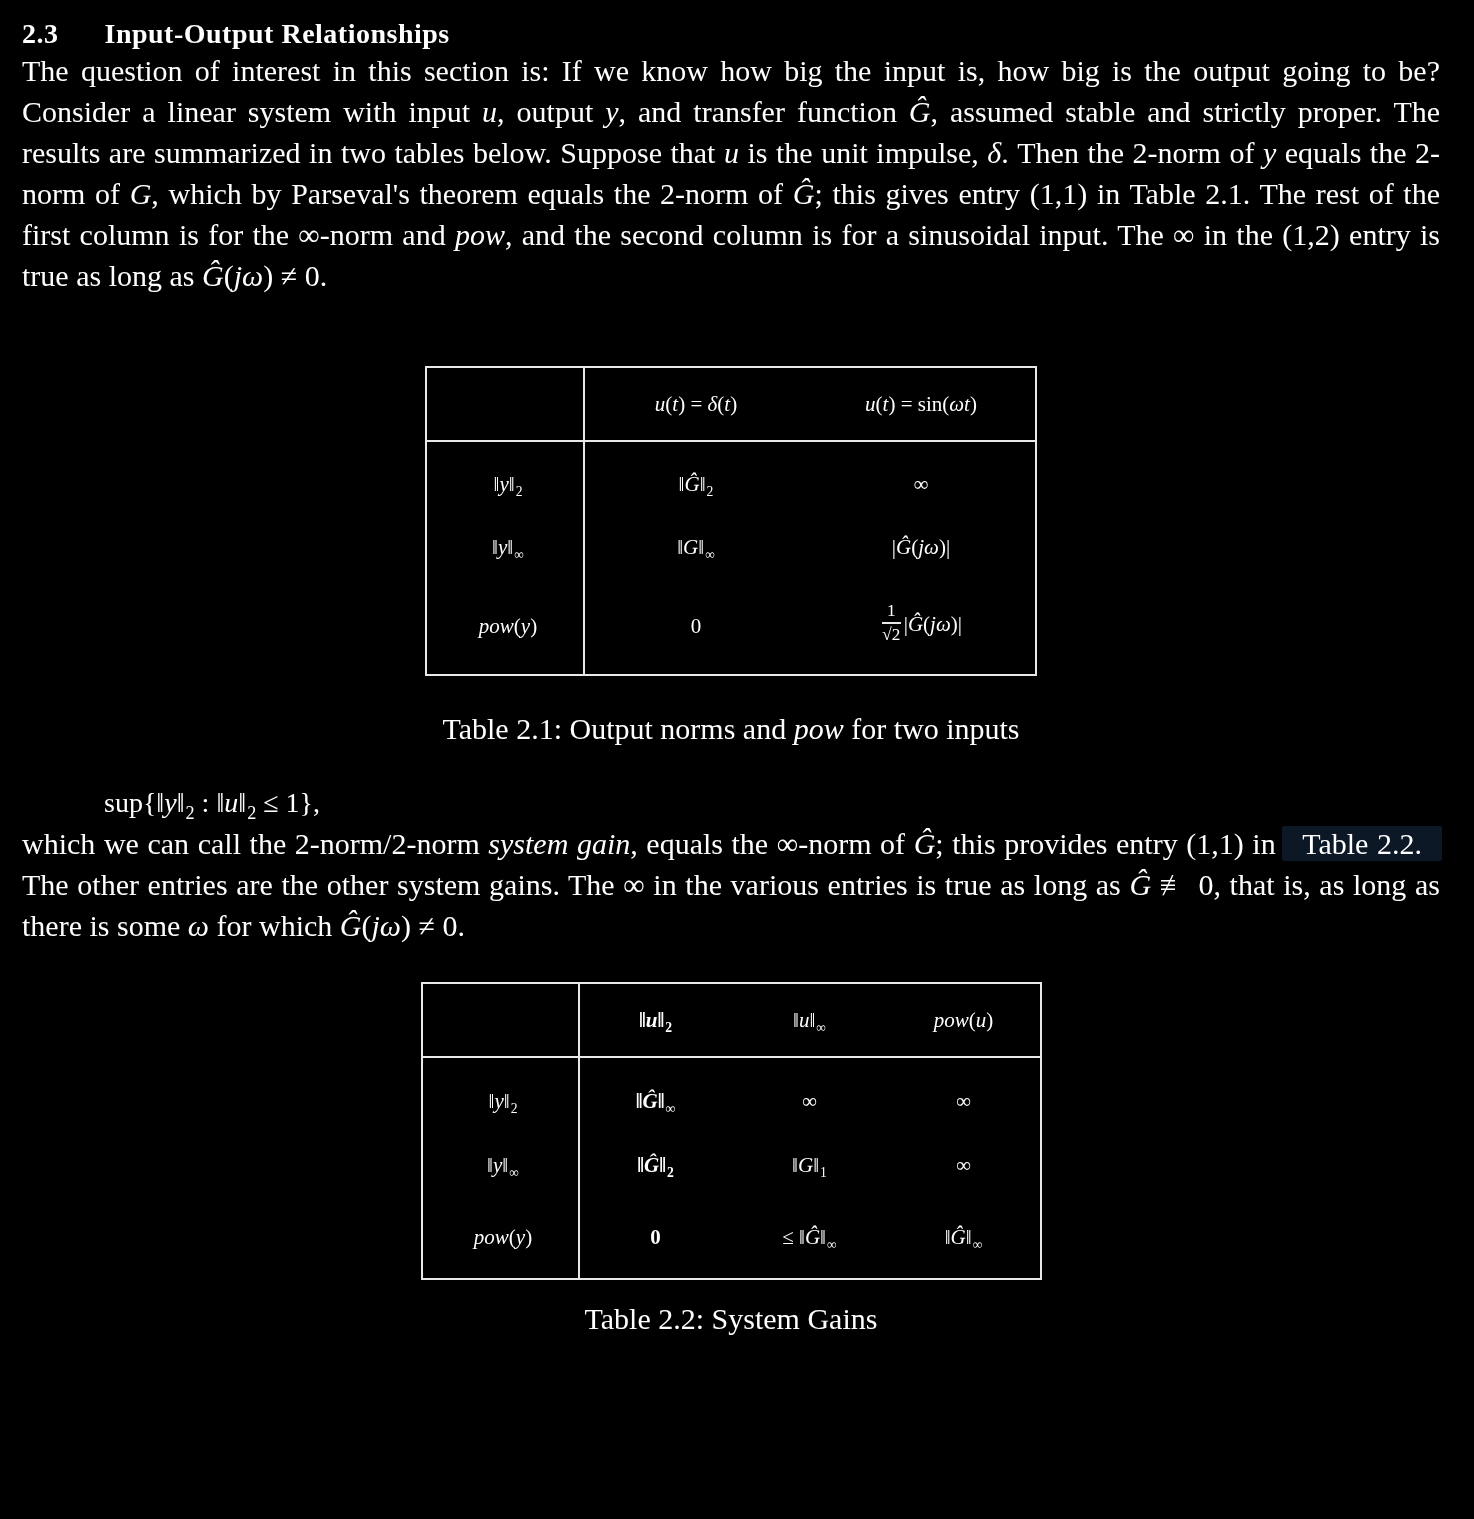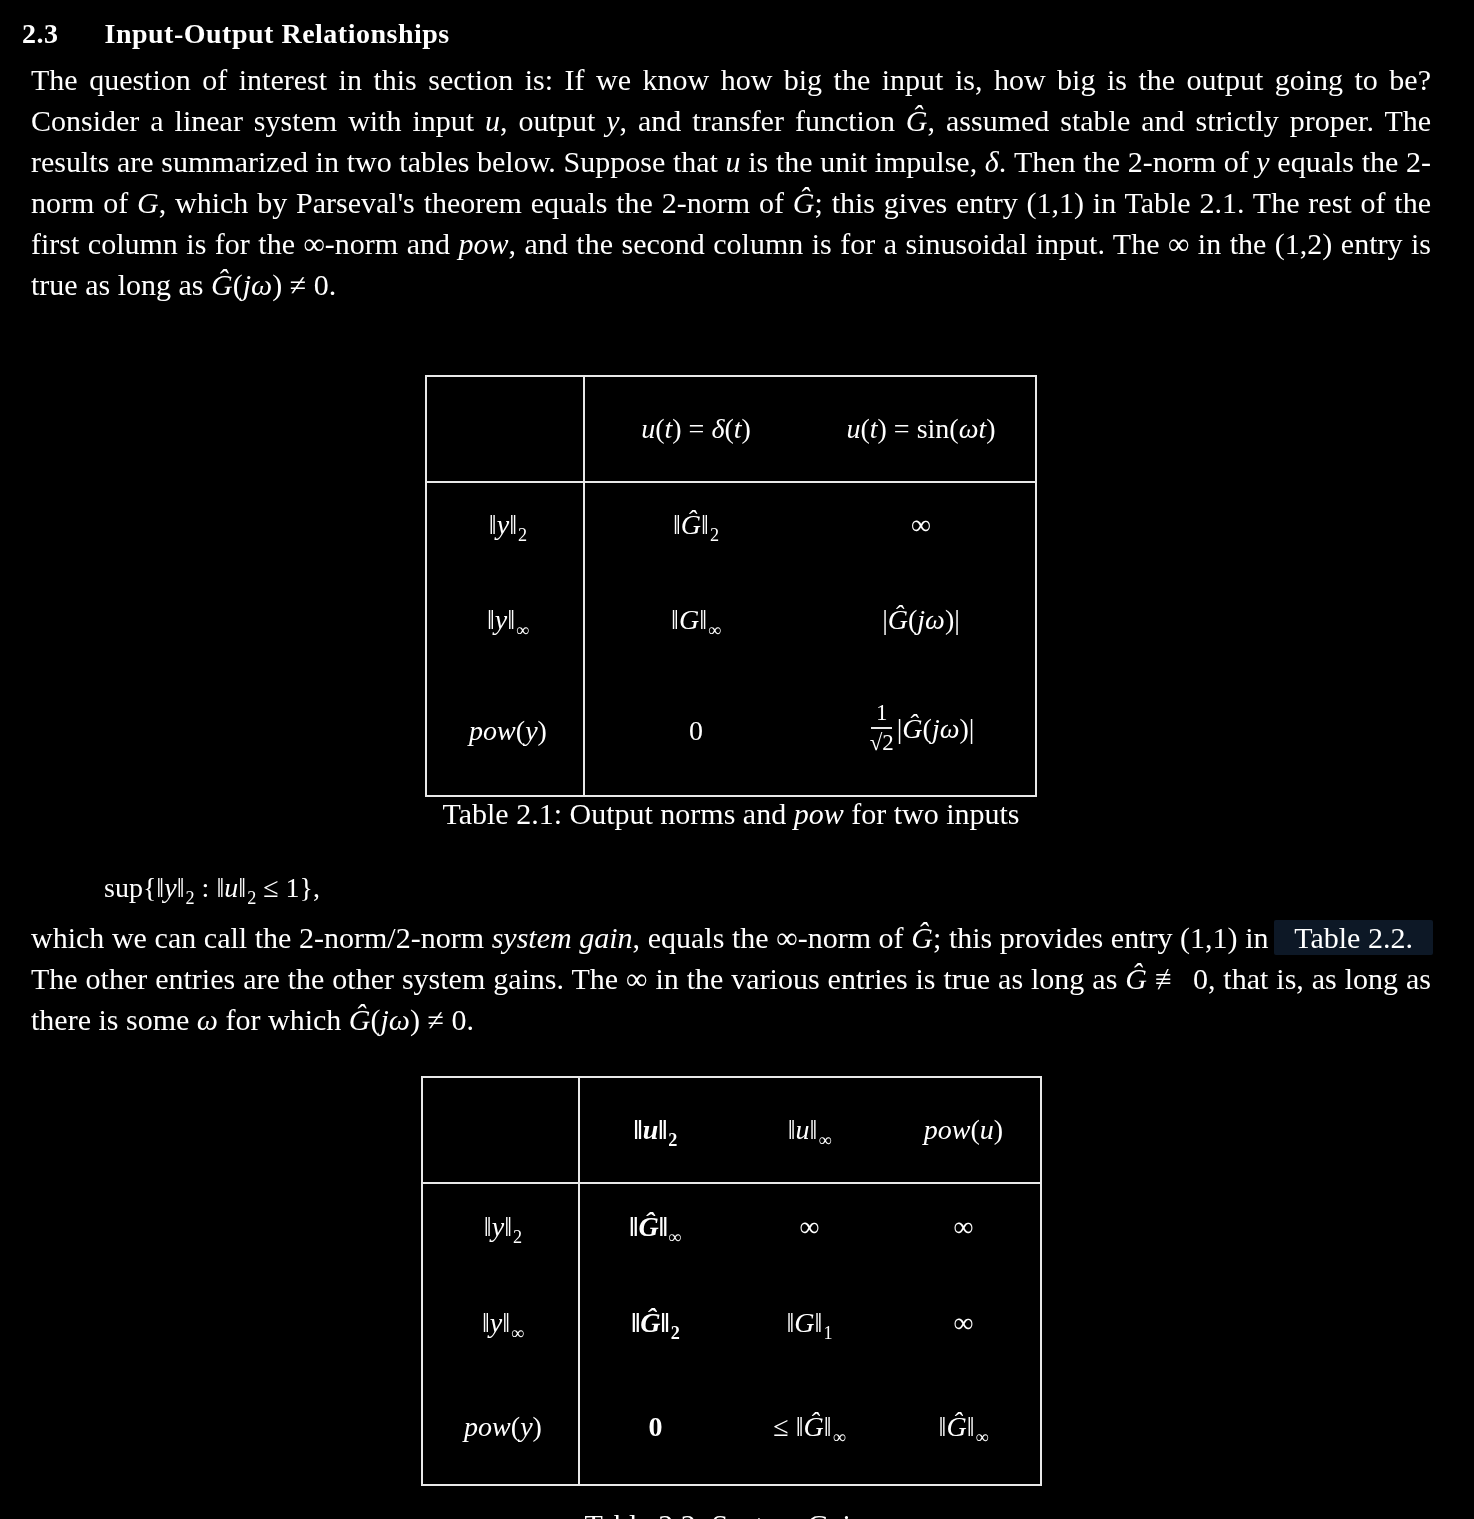--- a/index.html
+++ b/index.html
@@ -18,21 +18,21 @@
   
   .heading{
     font-weight:bold;
     font-size:28px;
     margin:4px 0 0 0;
     letter-spacing:0.5px;
   }
   .heading .num{margin-right:46px;}
   
   p.body-par{
-    margin:9px;
+    margin:0;
     text-align:justify;
     line-height:41px;
     font-size:30px;
   }
   .par-1{margin-top:42px;}
   .par-2{margin-top:46px;text-indent:56px;}
   .par-3{margin-top:24px;}
   .equation{
     margin:36px 0 0 82px;
     font-size:28px;
@@ -68,22 +68,22 @@
   .fig-t1{margin-top:70px;}
   .fig-t2{margin-top:36px;}
   table.mtable{
     border-collapse:collapse;
     margin:0 auto;
     border:2px solid #e8e8e8;
     color:#fff;
   }
   table.mtable td{
     text-align:center;
-    font-size:28px;
-    padding:16px 8px;
+    font-size:21px;
+    padding:0 8px;
     margin-top:36px;
   }
   table.mtable td.c0{
     border-right:2px solid #e8e8e8;
     text-align:center;
     padding-left:14px;
   }
   table.mtable tr.hrow td{
     border-bottom:2px solid #e8e8e8;
     height:72px;
@@ -97,20 +97,21 @@
   .t2 td.c0{width:133px;}
   .t2 td.c1{width:136px;font-weight:bold;}
   .t2 td.c2{width:140px;}
   .t2 td.c3{width:136px;}
   .t2 tr.r1 td{height:66px;padding-top:10px;}
   .t2 tr.r2 td{height:62px;}
   .t2 tr.r3 td{height:82px;}
   figcaption{
     text-align:center;
     font-size:30px;
+    margin-top:36px;
   }
   .fig-t2 figcaption{margin-top:22px;}
 </style>
 </head>
 <body>
 
 <div class="page">
 
   <h1 class="heading"><span class="num">2.3</span><span>Input-Output Relationships</span></h1>
 

